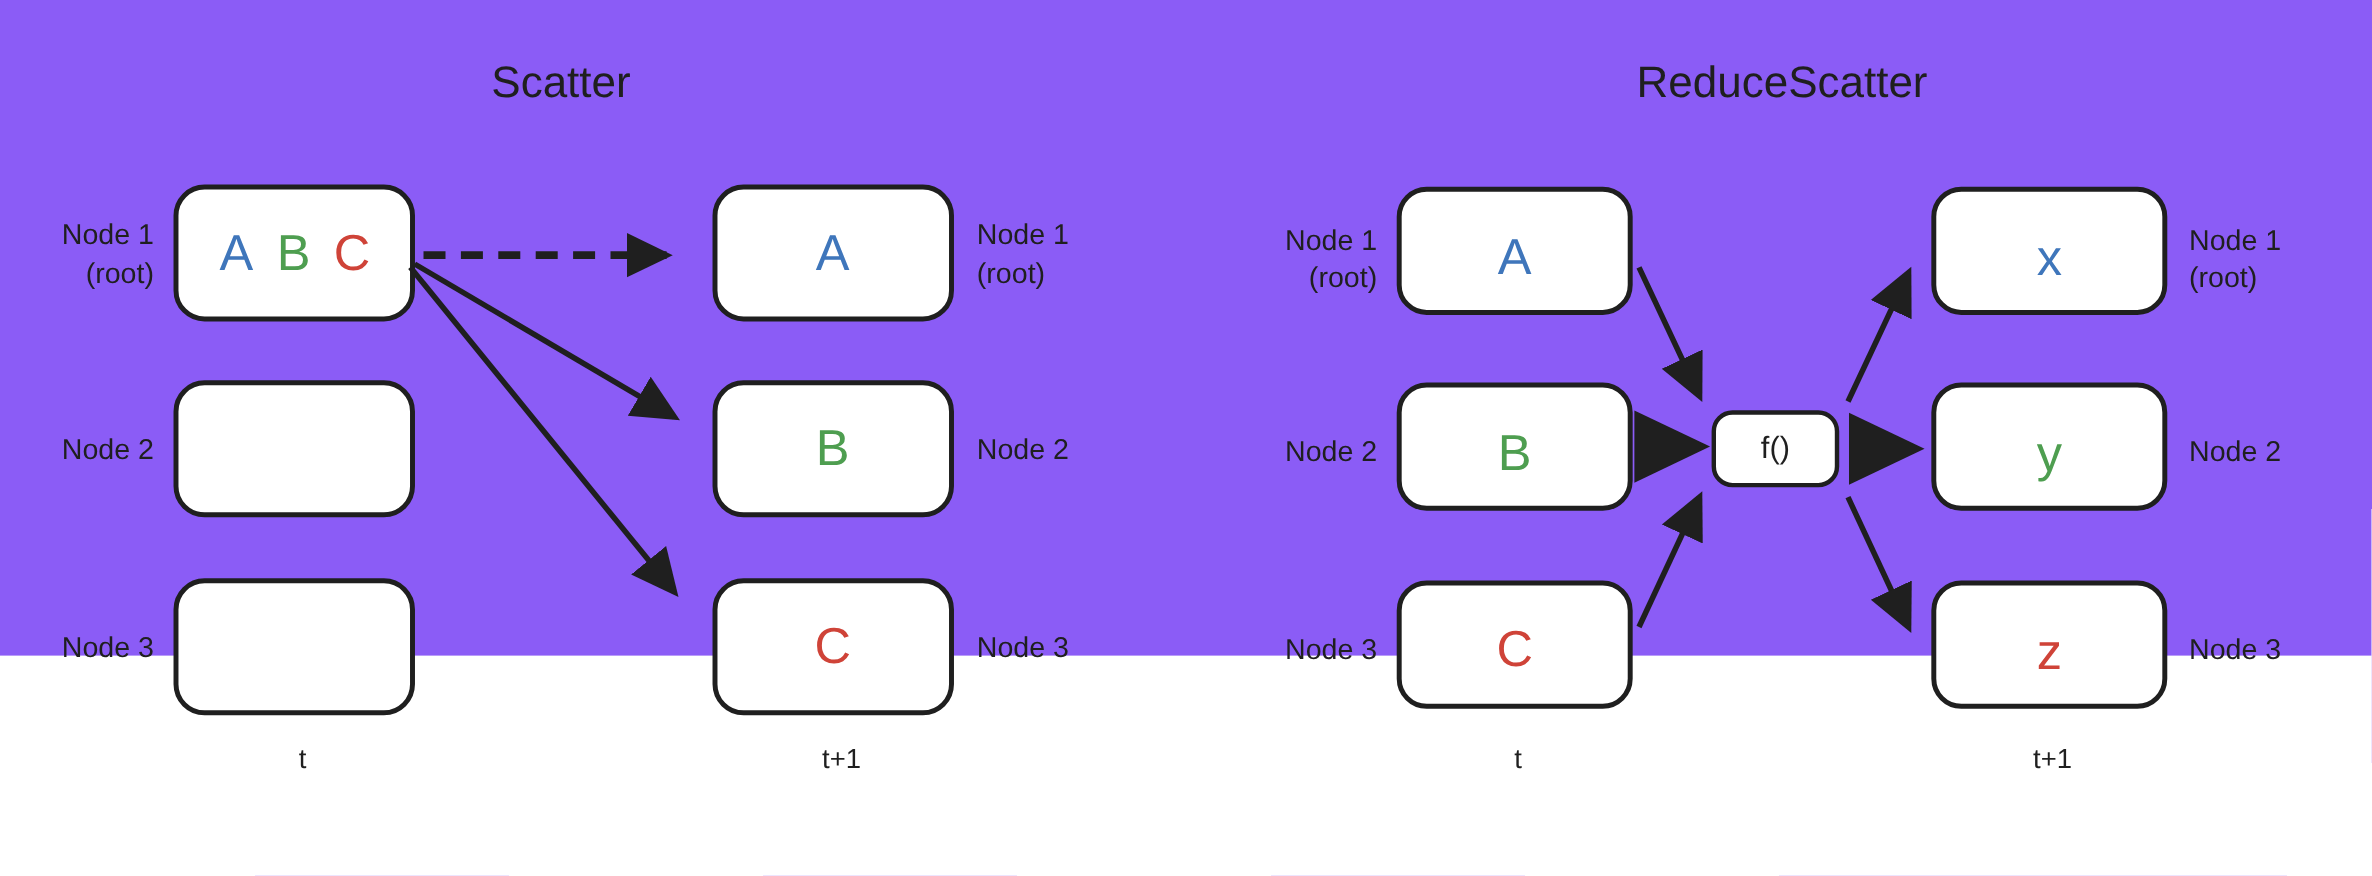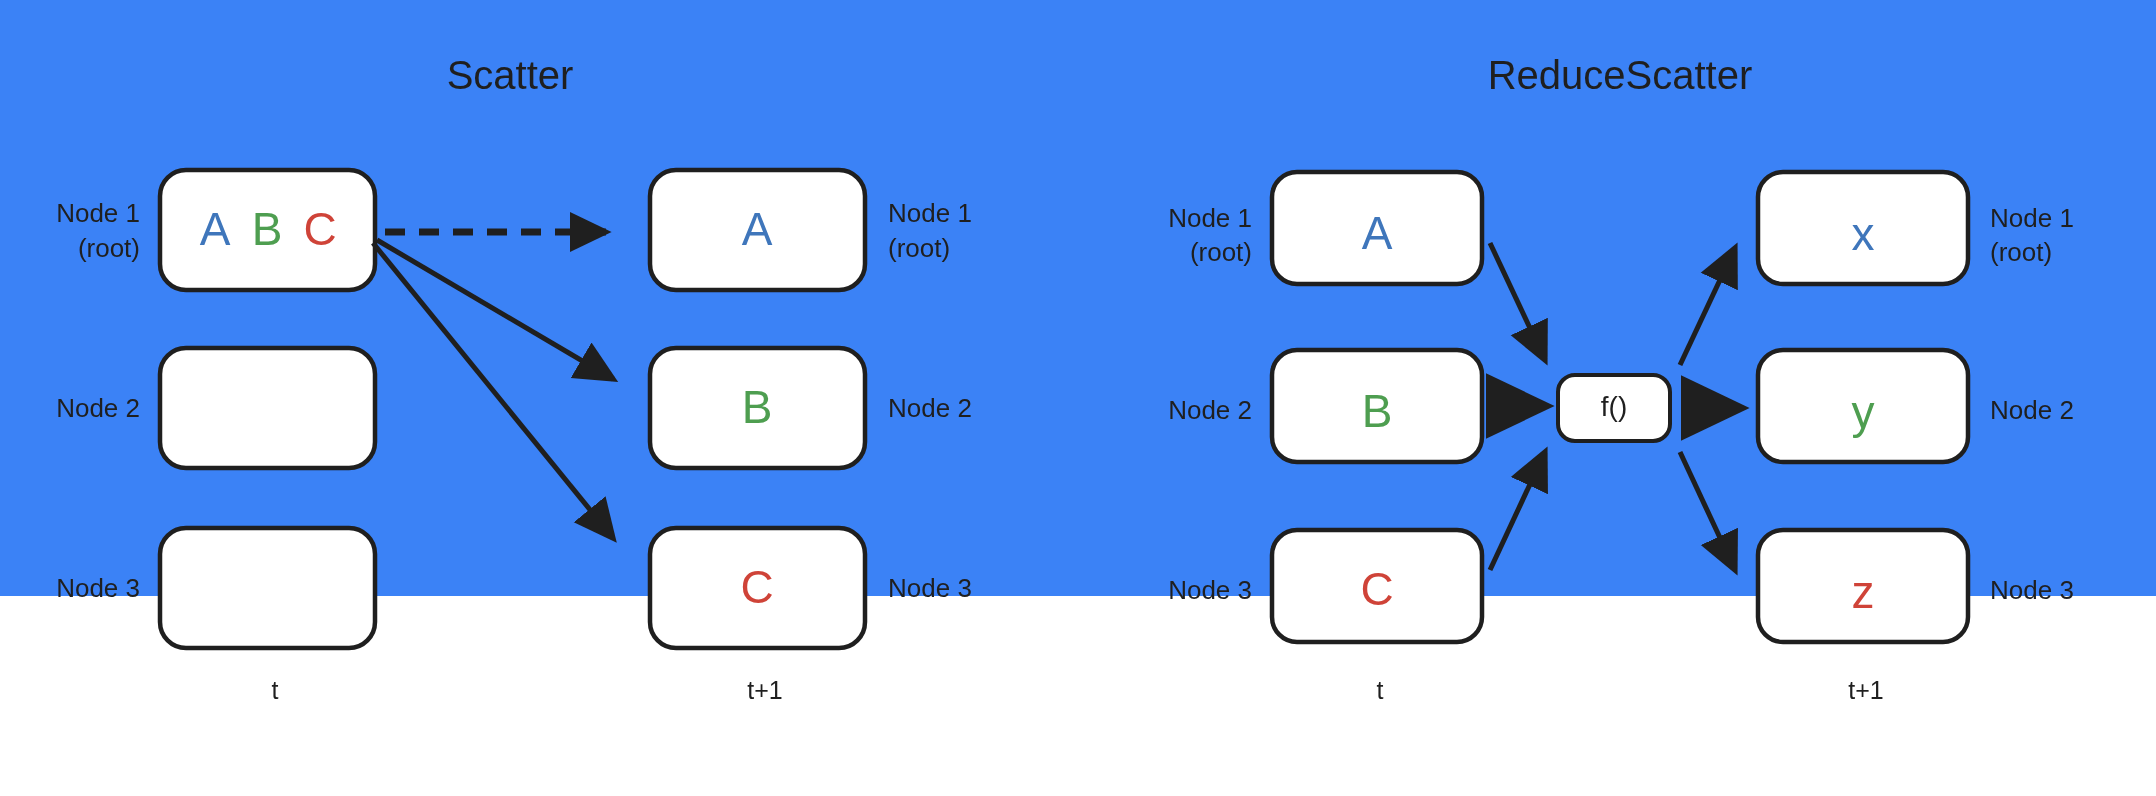--- a/index.html
+++ b/index.html
@@ -1,19 +1,19 @@
 <!DOCTYPE html>
 <html><head>
 <meta charset="utf-8">
 <title>Collective Operations Diagram</title>
 <style>
   html,body{margin:0;padding:0;background:#ffffff;}
   body{width:2156px;height:796px;overflow:hidden;
        font-family:"Liberation Sans","DejaVu Sans",sans-serif;}
-  #stage{position:relative;width:2156px;height:596px;background:#3b82f6;}
+  #stage{position:relative;width:2156px;height:596px;background:#8b5cf6;}
   svg#canvas{position:absolute;left:0;top:0;width:2156px;height:796px;}
   .panel-title{font-size:40px;fill:#1f1f1f;text-anchor:middle;
                font-family:"Liberation Sans","DejaVu Sans",sans-serif;
                font-weight:400;dominant-baseline:middle;}
   .node-label{font-size:26px;fill:#1f1f1f;
               font-family:"Liberation Sans","DejaVu Sans",sans-serif;
               dominant-baseline:middle;}
   .node-label.right{text-anchor:start;}
   .node-label.left{text-anchor:end;}
   .time-label{font-size:25px;fill:#1f1f1f;text-anchor:middle;

